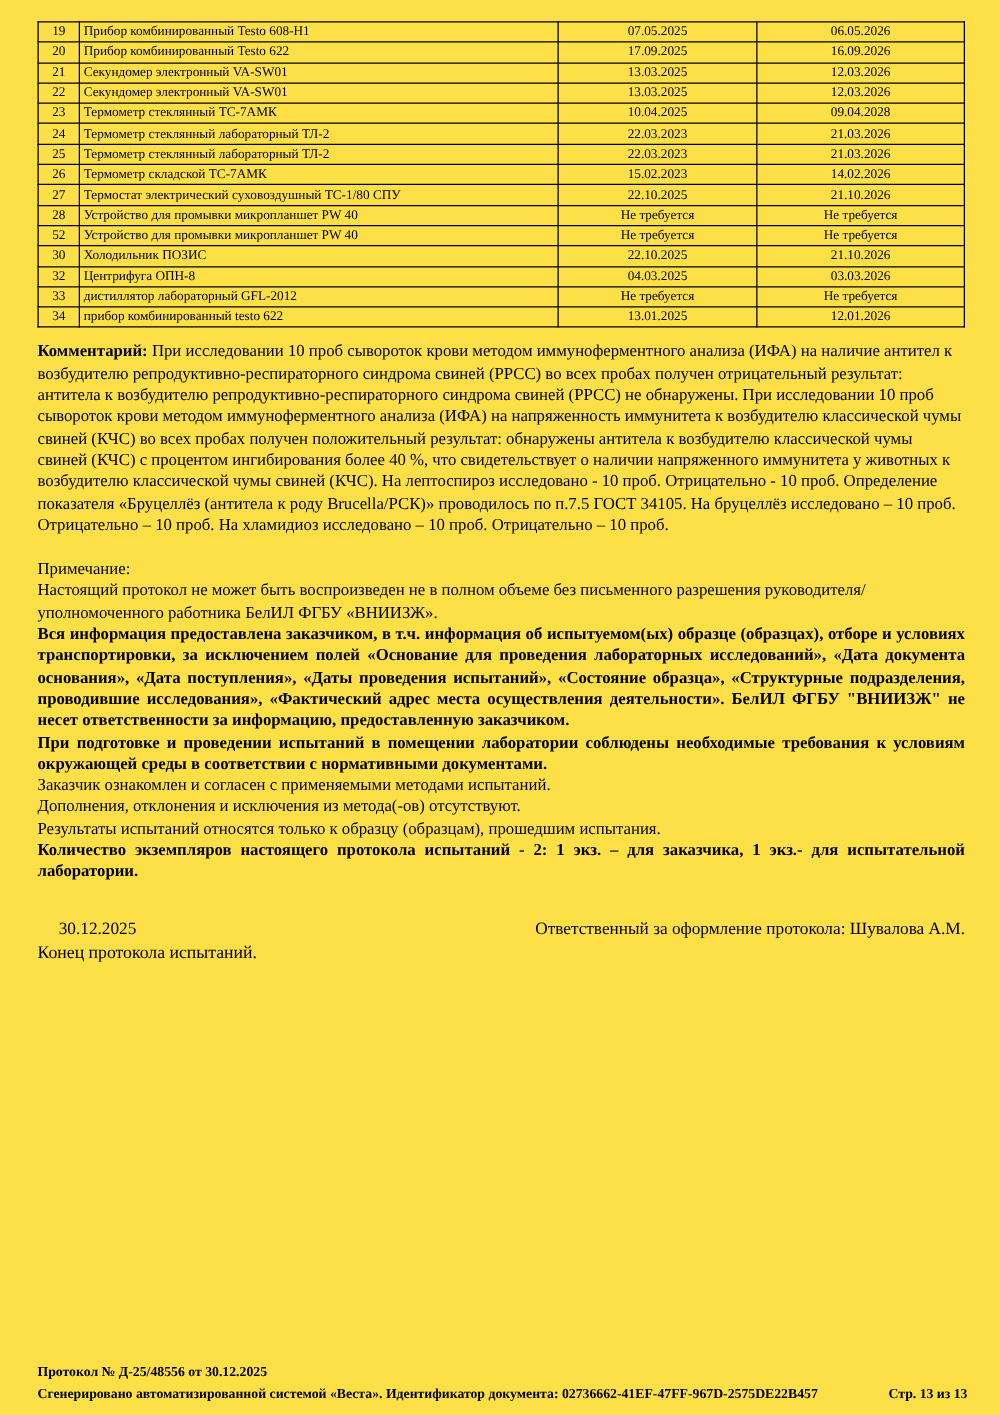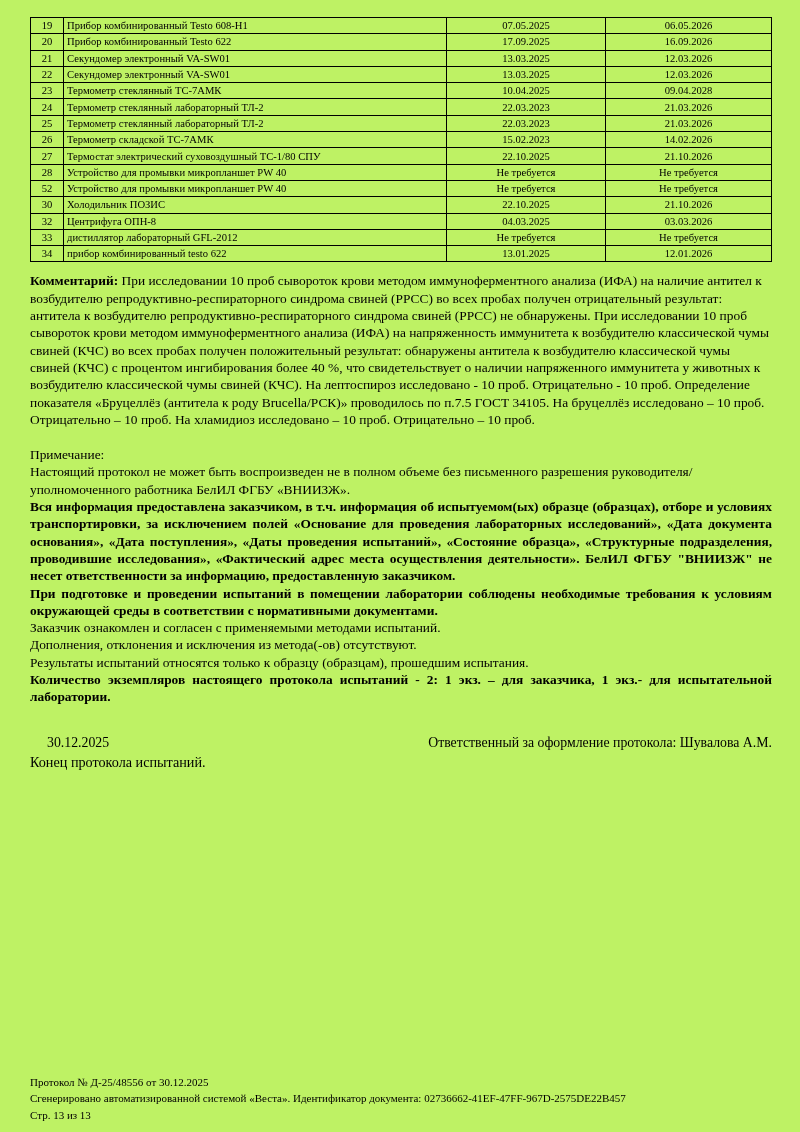--- a/index.html
+++ b/index.html
@@ -1,20 +1,20 @@
 <!DOCTYPE html>
 <html><head>
 <meta charset="utf-8">
 <style>
   html, body { margin: 0; padding: 0; background: #ffffff; }
   .page {
     position: relative;
     width: 800px;
     height: 1132px;
-    background: #bef264;
+    background: #fde047;
     color: #000000;
     font-family: "Liberation Serif", serif;
     overflow: hidden;
   }
   .content {
     padding: 17px 28px 0 30px;
   }
   table.equip {
     border-collapse: collapse;
     width: 742px;
@@ -52,25 +52,25 @@
   }
   .end-line { margin: 3px 0 0 0; font-size: 14.2px; }
 
   .footer {
     position: absolute;
     left: 30px;
     right: 26px;
     bottom: 9px;
     font-size: 11px;
     line-height: 16.5px;
+    font-weight: bold;
   }
   .footer-row2 {
     display: flex;
     justify-content: space-between;
-    flex-direction: column;
   }
 </style>
 </head>
 <body>
 
 <div class="page">
   <div class="content">
 
     <table class="equip">
       <tbody>

